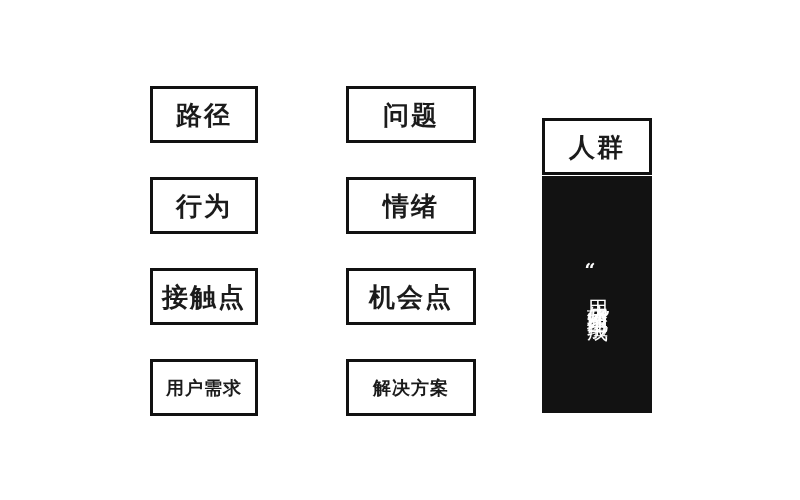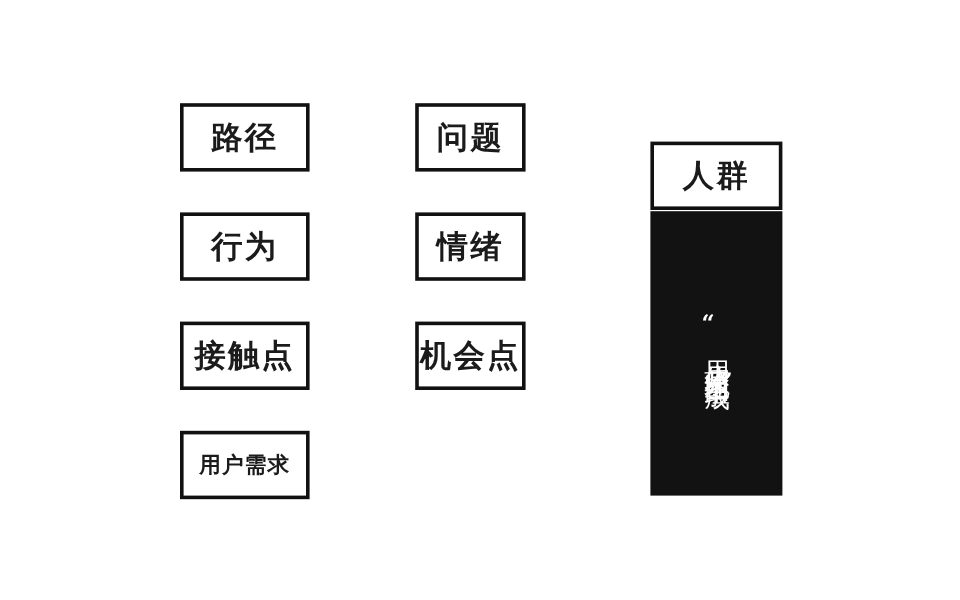--- a/index.html
+++ b/index.html
@@ -33,21 +33,21 @@
     font-weight: 700;
     letter-spacing: 1px;
     line-height: 1;
     white-space: nowrap;
   }
   .card.size-lg { font-size: 26px; letter-spacing: 2px; }
   .card.size-sm { font-size: 18px; letter-spacing: 1px; }
 
   
   .col-1 { left: 150px; width: 108px; }
-  .col-2 { left: 346px; width: 92px; }
+  .col-2 { left: 346px; width: 130px; }
   .col-3 { left: 542px; width: 110px; margin-top: 32px; }
 
   
   .row-1 { top: 86px;  height: 57px; }
   .row-2 { top: 177px; height: 57px; }
   .row-3 { top: 268px; height: 57px; }
   .row-4 { top: 359px; height: 57px; }
 
   
   .quote-panel {
@@ -101,20 +101,21 @@
   <div class="card col-1 row-4 size-sm">用户需求</div>
 
   <div class="card col-1 row-3 size-lg">接触点</div>
 
   <div class="card col-2 row-1 size-lg">问题</div>
 
   <div class="card col-2 row-3 size-lg">机会点</div>
 
   <div class="card col-2 row-2 size-lg">情绪</div>
 
+  <div class="card col-2 row-4 size-sm">解决方案</div>
 
   <div class="card col-3 row-1 size-lg">人群</div>
 
   <div class="quote-panel">
     <span class="quote-mark quote-open">“</span>
     <span class="quote-text">用户体验地图组成</span>
     <span class="quote-mark quote-close">”</span>
   </div>
 
 </div>

